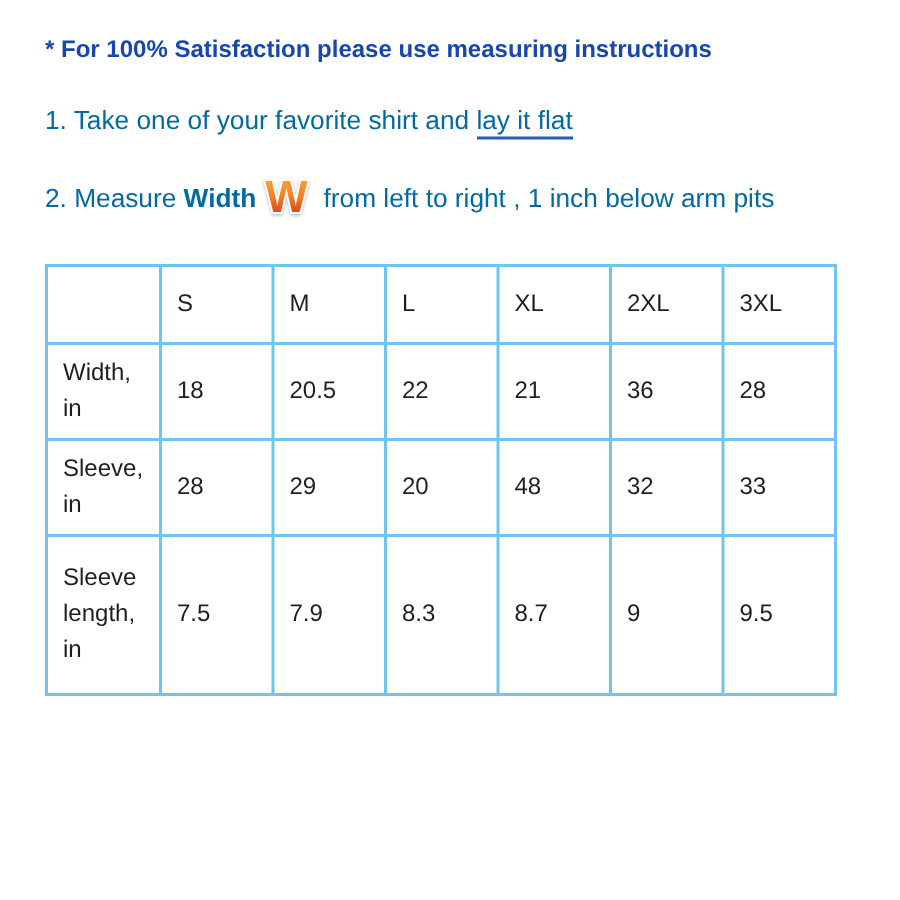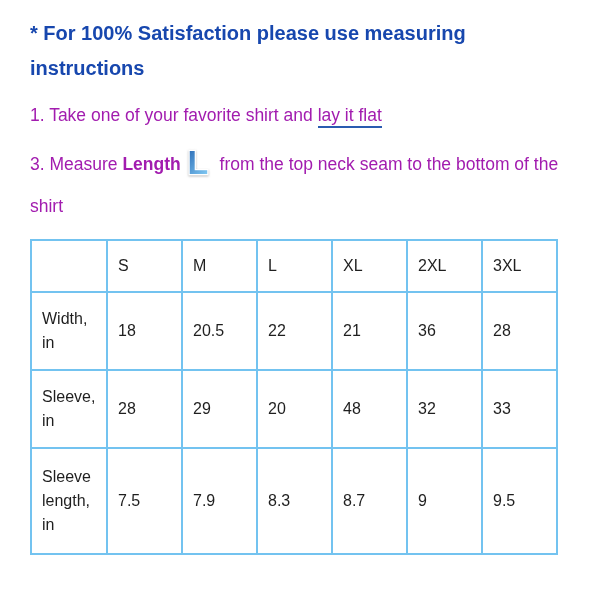--- a/index.html
+++ b/index.html
@@ -7,29 +7,29 @@
     width: 600px; height: 600px;
     background: #ffffff;
     font-family: "Liberation Sans", sans-serif;
     overflow: hidden;
   }
   .content { padding: 16px 28px 0 30px; }
 
   .heading {
     color: #1747ae;
     font-weight: bold;
-    font-size: 20px;
+    font-size: 16px;
     line-height: 35px;
     margin: 0 0 9px 0;
     max-width: 548px;
   }
   .heading .hline { display: block; }
 
   .step {
-    color: #a21caf;
+    color: #0369a1;
     font-size: 17.5px;
     line-height: 30px;
     margin: 0 0 0 0;
     max-width: 556px;
   }
   .step-1 { margin-top: 14px; }
   .step-2 { margin-top: 14px; }
   .step-3 { margin-top: 10px; }
 
   .bold-word { font-weight: bold; }
@@ -60,44 +60,45 @@
     line-height: 24px;
     color: #1f1f1f;
     font-weight: normal;
     text-align: left;
     vertical-align: middle;
     padding: 4px 4px 4px 10px;
     background: #ffffff;
   }
   .size-chart thead tr { height: 52px; }
   .size-chart tbody tr.r-width,
-  .size-chart tbody tr.r-length { height: 78px; }
+  .size-chart tbody tr.r-length { height: 64px; }
   .size-chart tbody tr.r-sleeve { height: 106px; }
 </style>
 </head>
 <body>
 
 <div class="content">
 
   <p class="heading">
       <span class="hline">* For 100% Satisfaction please use measuring instructions</span>
     </p>
 
   <p class="step step-1"><span>1. Take one of your favorite shirt and </span><span class="underlined">lay it flat</span></p>
 
-
-  <p class="step step-3"><span>3. Measure </span><span class="bold-word">Length</span><span class="letter-icon"><svg width="26" height="42" viewBox="0 0 26 42" aria-hidden="true">
+  <p class="step step-2"><span>2. Measure </span><span class="bold-word">Width</span><span class="letter-icon"><svg width="32" height="40" viewBox="0 0 32 40" aria-hidden="true">
         <defs>
-          <linearGradient id="lgrad" x1="0" y1="0" x2="0.6" y2="1">
-            <stop offset="0" stop-color="#1f5fae"></stop>
-            <stop offset="1" stop-color="#7ec6f1"></stop>
+          <linearGradient id="wgrad" x1="0" y1="0" x2="0" y2="1">
+            <stop offset="0" stop-color="#fcb23f"></stop>
+            <stop offset="0.5" stop-color="#f07f28"></stop>
+            <stop offset="1" stop-color="#c62a12"></stop>
           </linearGradient>
         </defs>
-        <text x="13" y="34" font-family="Liberation Sans, sans-serif" font-size="34" font-weight="bold" text-anchor="middle" fill="url(#lgrad)" stroke="#ffffff" stroke-width="2.5" paint-order="stroke">L</text>
-      </svg></span><span> from the top neck seam to the bottom of the shirt</span></p>
+        <text x="16" y="32" font-family="Liberation Sans, sans-serif" font-size="30" font-weight="bold" text-anchor="middle" fill="url(#wgrad)" stroke="#ffffff" stroke-width="2.5" paint-order="stroke">W</text>
+      </svg></span><span> from left to right , 1 inch below arm pits</span></p>
+
 
   <table class="size-chart">
     <colgroup>
       <col class="label-col">
         <col>
         <col>
         <col>
         <col>
         <col>
         <col>

